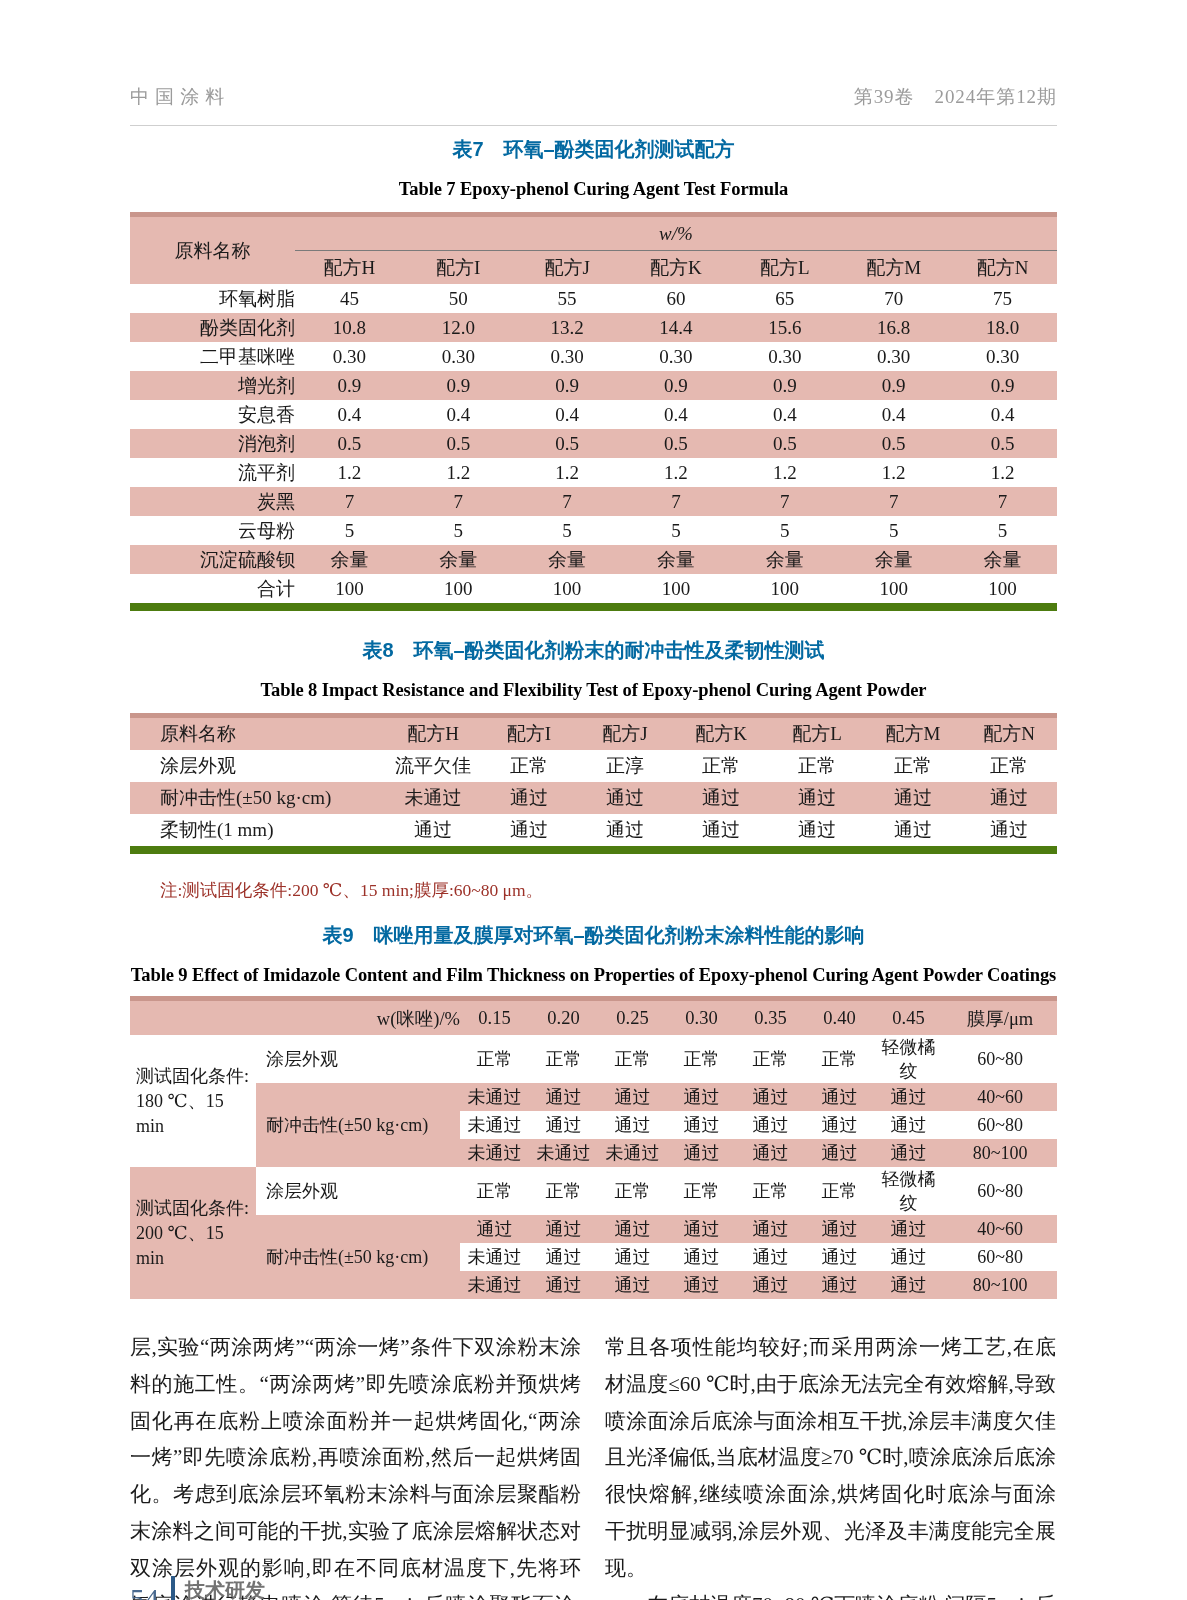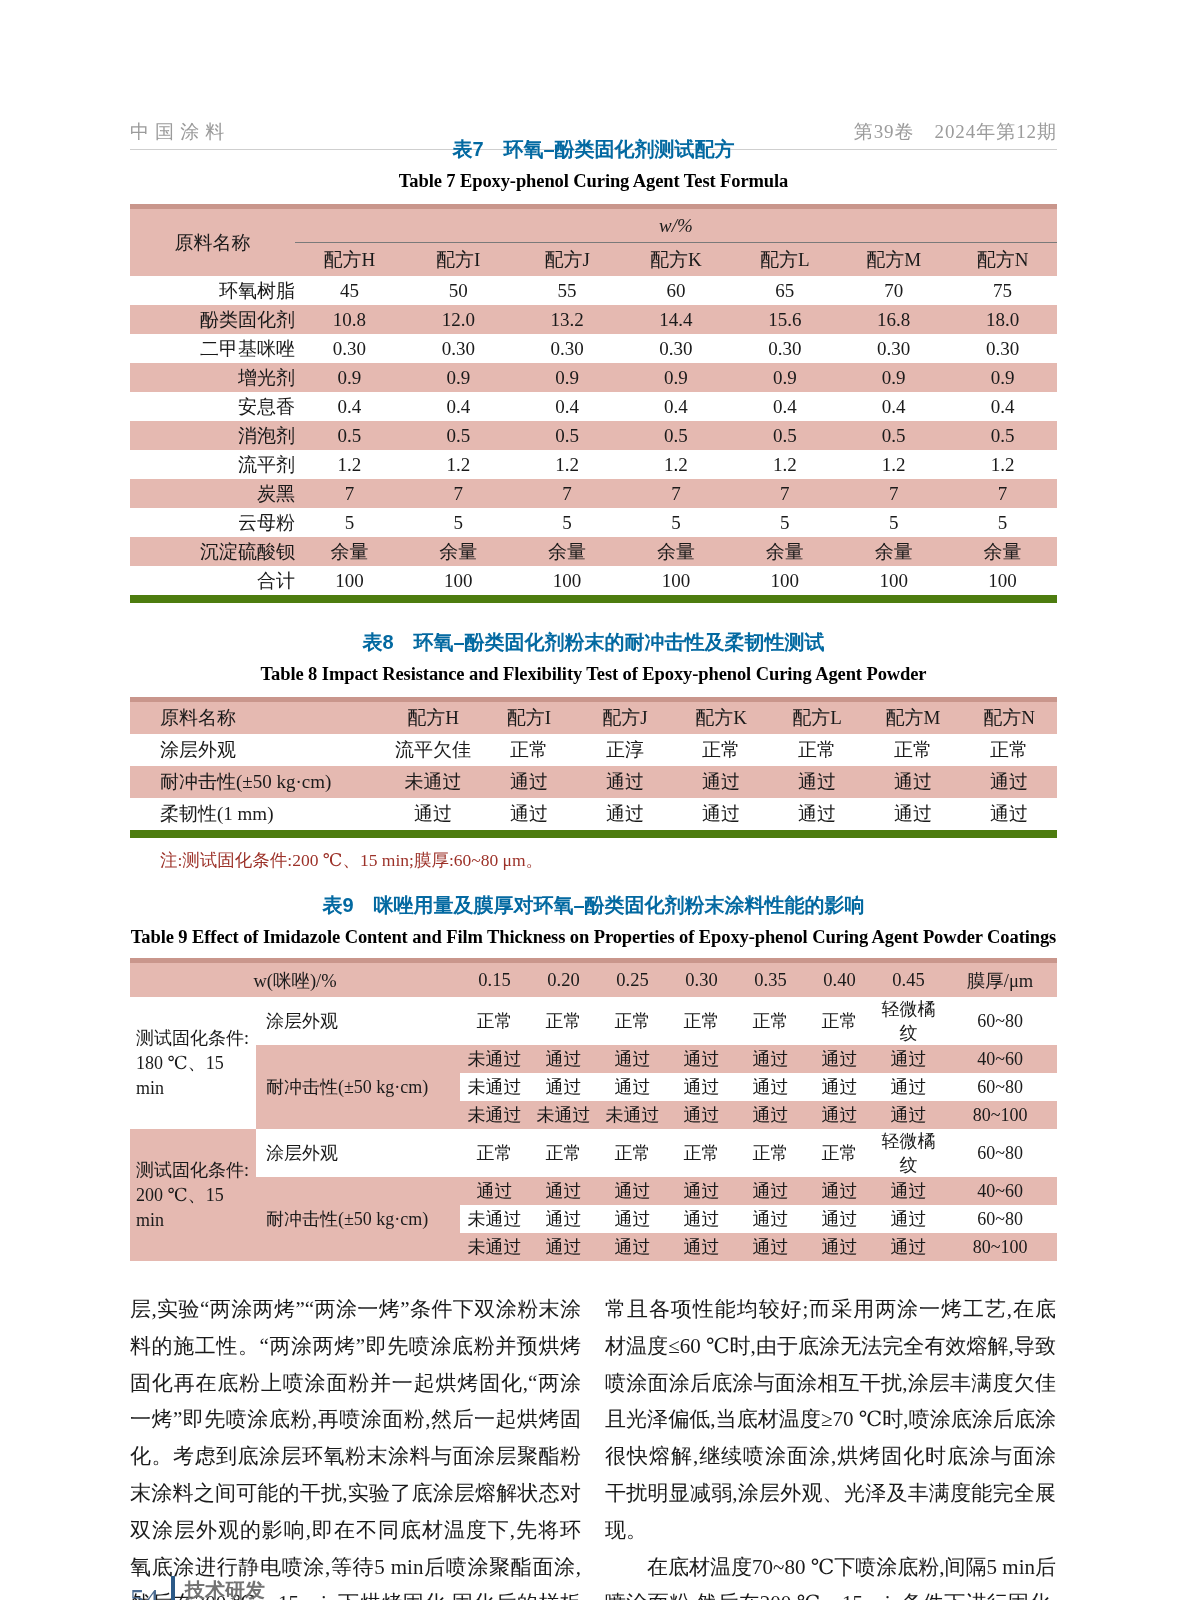--- a/index.html
+++ b/index.html
@@ -6,33 +6,33 @@
   .page{
     width:1187px;height:1600px;background:#ffffff;position:relative;
     margin:0 auto;overflow:hidden;
     font-family:"Liberation Serif","DejaVu Serif",serif;color:#1a1a1a;
   }
   .content{position:absolute;left:130px;width:927px;}
 
   
   .running-head{
     top:84px;display:flex;justify-content:space-between;align-items:center;
-    color:#9b9b9b;font-size:19px;padding-bottom:4px;border-bottom:1px solid #cfcfcf;margin-top:35px;
+    color:#9b9b9b;font-size:19px;padding-bottom:15px;border-bottom:1px solid #cfcfcf;
   }
   .journal-name{letter-spacing:0.32em;}
   .volume-issue{letter-spacing:0.05em;}
 
   
   .tbl-title-zh{
     text-align:center;font-family:"Liberation Sans","DejaVu Sans",sans-serif;
     font-weight:bold;font-size:20px;color:#0369a1;
   }
   .tbl-title-en{
     text-align:center;font-weight:bold;font-size:18.5px;color:#000;
-    margin-top:8px;letter-spacing:-0.1px;
+    margin-top:16px;letter-spacing:-0.1px;
   }
 
   
   table{border-collapse:collapse;width:100%;table-layout:fixed;}
   td{text-align:center;vertical-align:middle;padding:0;}
   thead td{background:#e5b9b1;}
   .top-strip{border-top:5px solid #c9968c;}
   .bottom-line{border-bottom:8px solid #4d7c0f;}
 
   
@@ -44,31 +44,31 @@
   .t7 tbody td.label{text-align:right;padding-left:30px;}
   .t7 .stub{text-align:center;font-size:19px;}
   .t7 .w-head{font-style:italic;border-bottom:1px solid #7a7a7a;}
 
   
   .t8{margin-top:12px;}
   .t8 td{height:32px;font-size:19px;}
   .t8 col.c-label{width:255px;}
   .t8 tbody tr:nth-child(even){background:#e5b9b1;}
   .t8 tbody td.label,.t8 .stub{text-align:left;padding-left:30px;}
-  .t8-note{color:#9c3128;font-size:17.5px;margin-top:10px;padding-left:30px;}
+  .t8-note{color:#9c3128;font-size:17.5px;margin-top:24px;padding-left:30px;}
 
   
   .t9{margin-top:10px;}
   .t9 td{height:28px;font-size:18px;}
   .t9 thead td{height:34px;font-size:18.5px;text-align:center;}
   .t9 col.c-cond{width:126px;}
   .t9 col.c-sub{width:204px;}
   .t9 col.c-val{width:69px;}
   .t9 col.c-thick{width:114px;}
-  .t9 .stub{text-align:center;padding-left:0;}
+  .t9 .stub{text-align:right;padding-left:0;}
   .t9 tbody tr.row-pink td{background:#e5b9b1;}
   .t9 tbody tr td.cond-white{background:#ffffff;text-align:left;padding-left:6px;line-height:25px;}
   .t9 tbody tr td.cond-pink{background:#e5b9b1;text-align:left;padding-left:6px;line-height:25px;}
   .t9 tbody td.sublabel{text-align:left;padding-left:10px;background:#ffffff;}
   .t9 tbody td.impact-cell{background:#e5b9b1;text-align:left;padding-left:10px;}
 
   
   .body-text{display:flex;gap:24px;margin-top:30px;}
   .col{width:451px;font-size:21px;line-height:36.8px;text-align:justify;}
   .col p{margin:0;}

